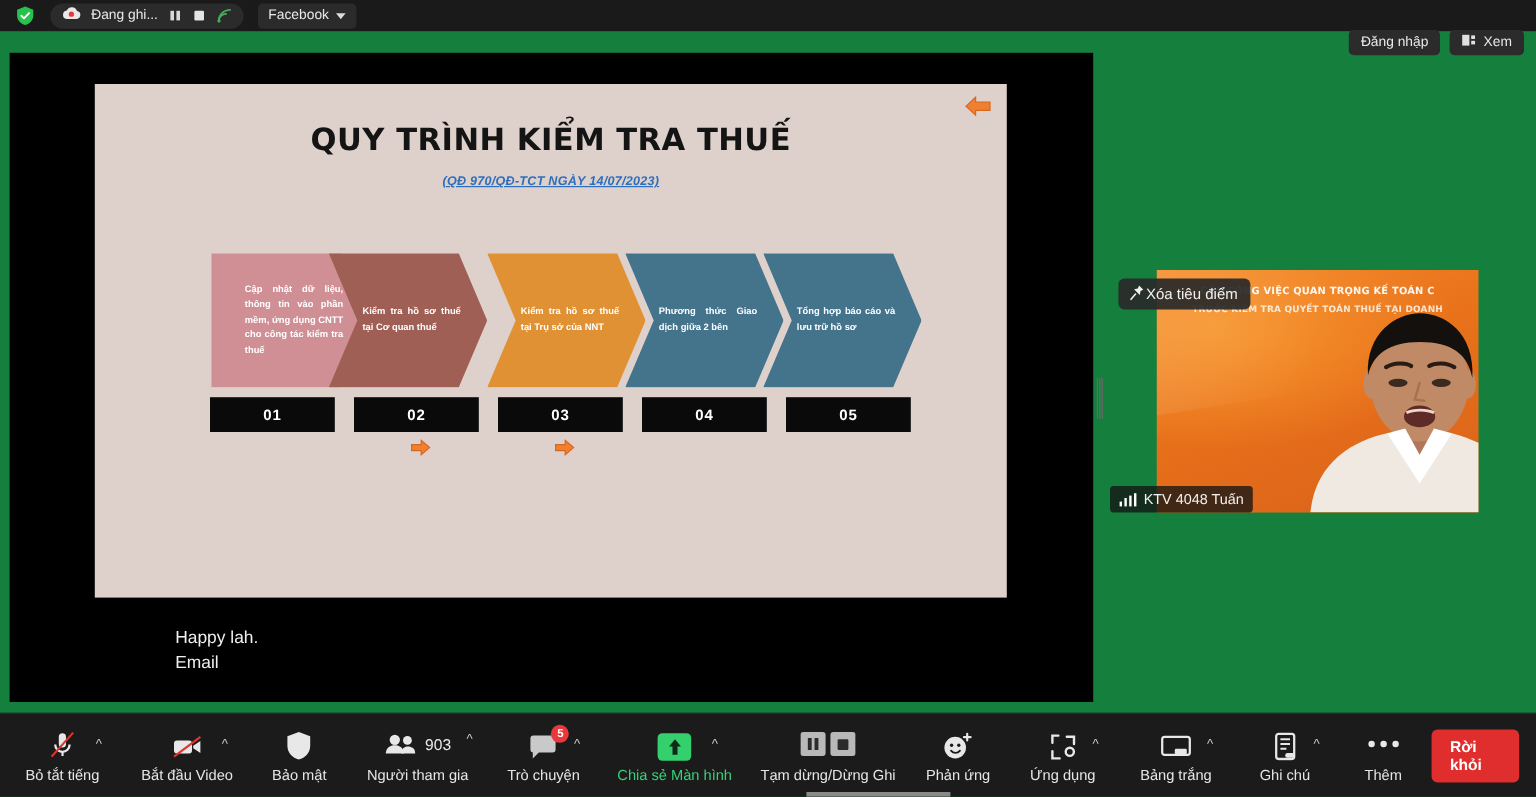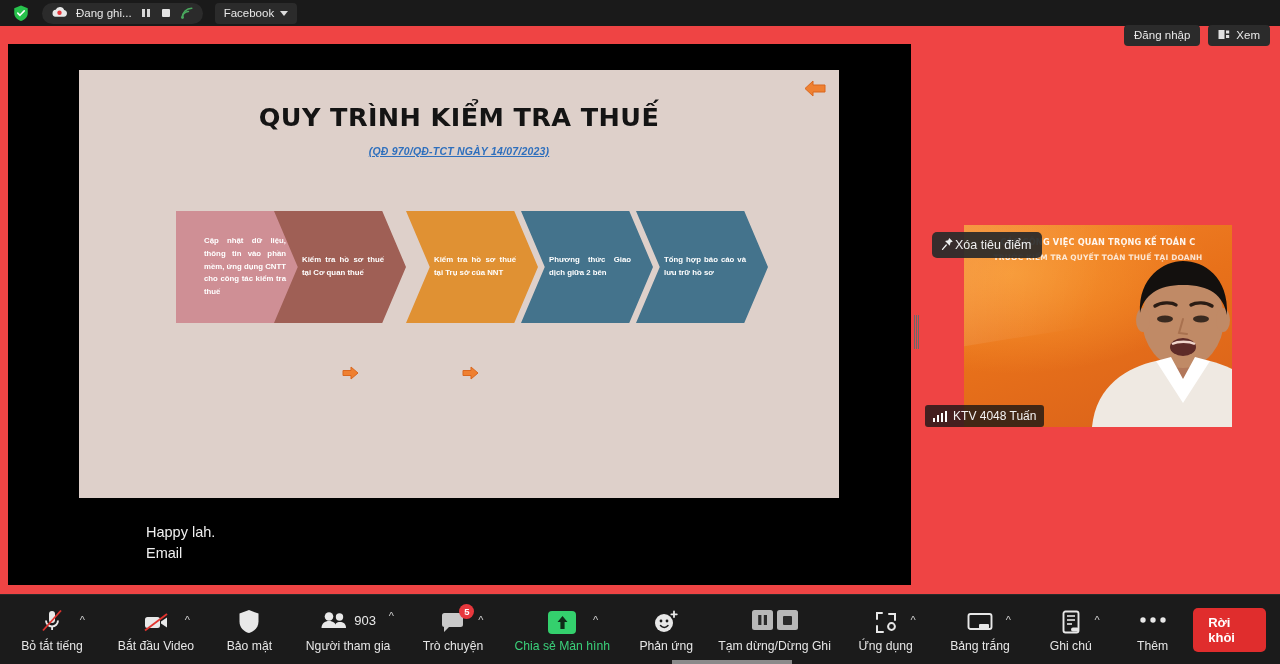--- a/index.html
+++ b/index.html
@@ -2,21 +2,21 @@
 <html><head>
 <meta charset="utf-8">
 <style>
   * { box-sizing: border-box; margin: 0; padding: 0; }
   html, body {
     width: 1280px; height: 664px;
     background: #000;
     font-family: "Liberation Sans", sans-serif;
     overflow: hidden;
   }
-  #app { position: relative; width: 1280px; height: 664px; background: #ef4444; }
+  #app { position: relative; width: 1280px; height: 664px; background: #15803d; }
 
   
   .topbar {
     position: absolute; left: 0; top: 0; width: 1280px; height: 26px;
     background: #1a1a1a; display: flex; align-items: center;
   }
   .shield-badge {
     width: 22px; height: 22px; margin-left: 10px;
     display: flex; align-items: center; justify-content: center;
   }
@@ -261,20 +261,27 @@
           <div class="txt">Kiểm tra hồ sơ thuế tại Trụ sở của NNT</div>
         </div>
         <div class="chev" style="left:345px;background:#44738c">
           <div class="txt">Phương thức Giao dịch giữa 2 bên</div>
         </div>
         <div class="chev" style="left:460px;background:#44738c">
           <div class="txt">Tổng hợp báo cáo và lưu trữ hồ sơ</div>
         </div>
       </div>
 
+      <div class="numrow">
+        <div class="numbox">01</div>
+        <div class="numbox">02</div>
+        <div class="numbox">03</div>
+        <div class="numbox">04</div>
+        <div class="numbox">05</div>
+      </div>
 
       <div class="small-arrow" style="left:263px">
         <svg width="17" height="14" viewBox="0 0 17 14">
             <path d="M1 4.5 L9 4.5 L9 1 L16 7 L9 13 L9 9.5 L1 9.5 Z" fill="#ef8031" stroke="#d9671f" stroke-width="1"></path>
           </svg>
       </div>
       <div class="small-arrow" style="left:383px">
         <svg width="17" height="14" viewBox="0 0 17 14">
             <path d="M1 4.5 L9 4.5 L9 1 L16 7 L9 13 L9 9.5 L1 9.5 Z" fill="#ef8031" stroke="#d9671f" stroke-width="1"></path>
           </svg>
@@ -404,46 +411,46 @@
         <div class="share-green">
           <svg width="13" height="15" viewBox="0 0 13 15">
               <path d="M6.5 1 L11.5 7 L8.6 7 L8.6 14 L4.4 14 L4.4 7 L1.5 7 Z" fill="#0f2a18"></path>
             </svg>
         </div>
         <span class="chev-up" style="right:-22px">^</span>
       </div>
       <div class="lb green">Chia sẻ Màn hình</div>
     </div>
 
-    <div class="tool" style="width:96px">
-      <div class="ic">
-        <svg width="26" height="24" viewBox="0 0 26 24">
-            <circle cx="11" cy="13" r="9" fill="#e8e8e8"></circle>
-            <circle cx="8" cy="11" r="1.4" fill="#1b1b1b"></circle>
-            <circle cx="14" cy="11" r="1.4" fill="#1b1b1b"></circle>
-            <path d="M7.5 15.5 C9.5 18 13 18 15 15.5" stroke="#1b1b1b" stroke-width="1.5" fill="none" stroke-linecap="round"></path>
-            <path d="M21 1.5 L21 7 M18.3 4.3 L23.8 4.3" stroke="#e8e8e8" stroke-width="1.8" stroke-linecap="round"></path>
-          </svg>
-      </div>
-      <div class="lb">Phản ứng</div>
-    </div>
-
     <div class="tool" style="width:150px">
       <div class="ic" style="gap:5px;align-items:center">
         <svg width="46" height="22" viewBox="0 0 46 22">
           <rect x="0" y="1" width="21" height="20" rx="2.5" fill="#b8b8b8"></rect>
           <rect x="6.2" y="6" width="3.2" height="10" fill="#2b2b2b"></rect>
           <rect x="11.8" y="6" width="3.2" height="10" fill="#2b2b2b"></rect>
           <rect x="25" y="1" width="21" height="20" rx="2.5" fill="#b8b8b8"></rect>
           <rect x="31" y="7" width="9" height="9" rx="1" fill="#2b2b2b"></rect>
         </svg>
       </div>
       <div class="lb">Tạm dừng/Dừng Ghi</div>
     </div>
 
+    <div class="tool" style="width:96px">
+      <div class="ic">
+        <svg width="26" height="24" viewBox="0 0 26 24">
+            <circle cx="11" cy="13" r="9" fill="#e8e8e8"></circle>
+            <circle cx="8" cy="11" r="1.4" fill="#1b1b1b"></circle>
+            <circle cx="14" cy="11" r="1.4" fill="#1b1b1b"></circle>
+            <path d="M7.5 15.5 C9.5 18 13 18 15 15.5" stroke="#1b1b1b" stroke-width="1.5" fill="none" stroke-linecap="round"></path>
+            <path d="M21 1.5 L21 7 M18.3 4.3 L23.8 4.3" stroke="#e8e8e8" stroke-width="1.8" stroke-linecap="round"></path>
+          </svg>
+      </div>
+      <div class="lb">Phản ứng</div>
+    </div>
+
     <div class="tool" style="width:102px">
       <div class="ic">
         <svg width="24" height="23" viewBox="0 0 24 23">
             <path d="M8 2 H3 V8 M3 15 V21 H9 M21 9 V3 H15" stroke="#e8e8e8" stroke-width="2" fill="none" stroke-linecap="round"></path>
             <circle cx="17.5" cy="15.5" r="3.4" stroke="#e8e8e8" stroke-width="2" fill="none"></circle>
           </svg>
         <span class="chev-up" style="right:-18px">^</span>
       </div>
       <div class="lb">Ứng dụng</div>
     </div>

